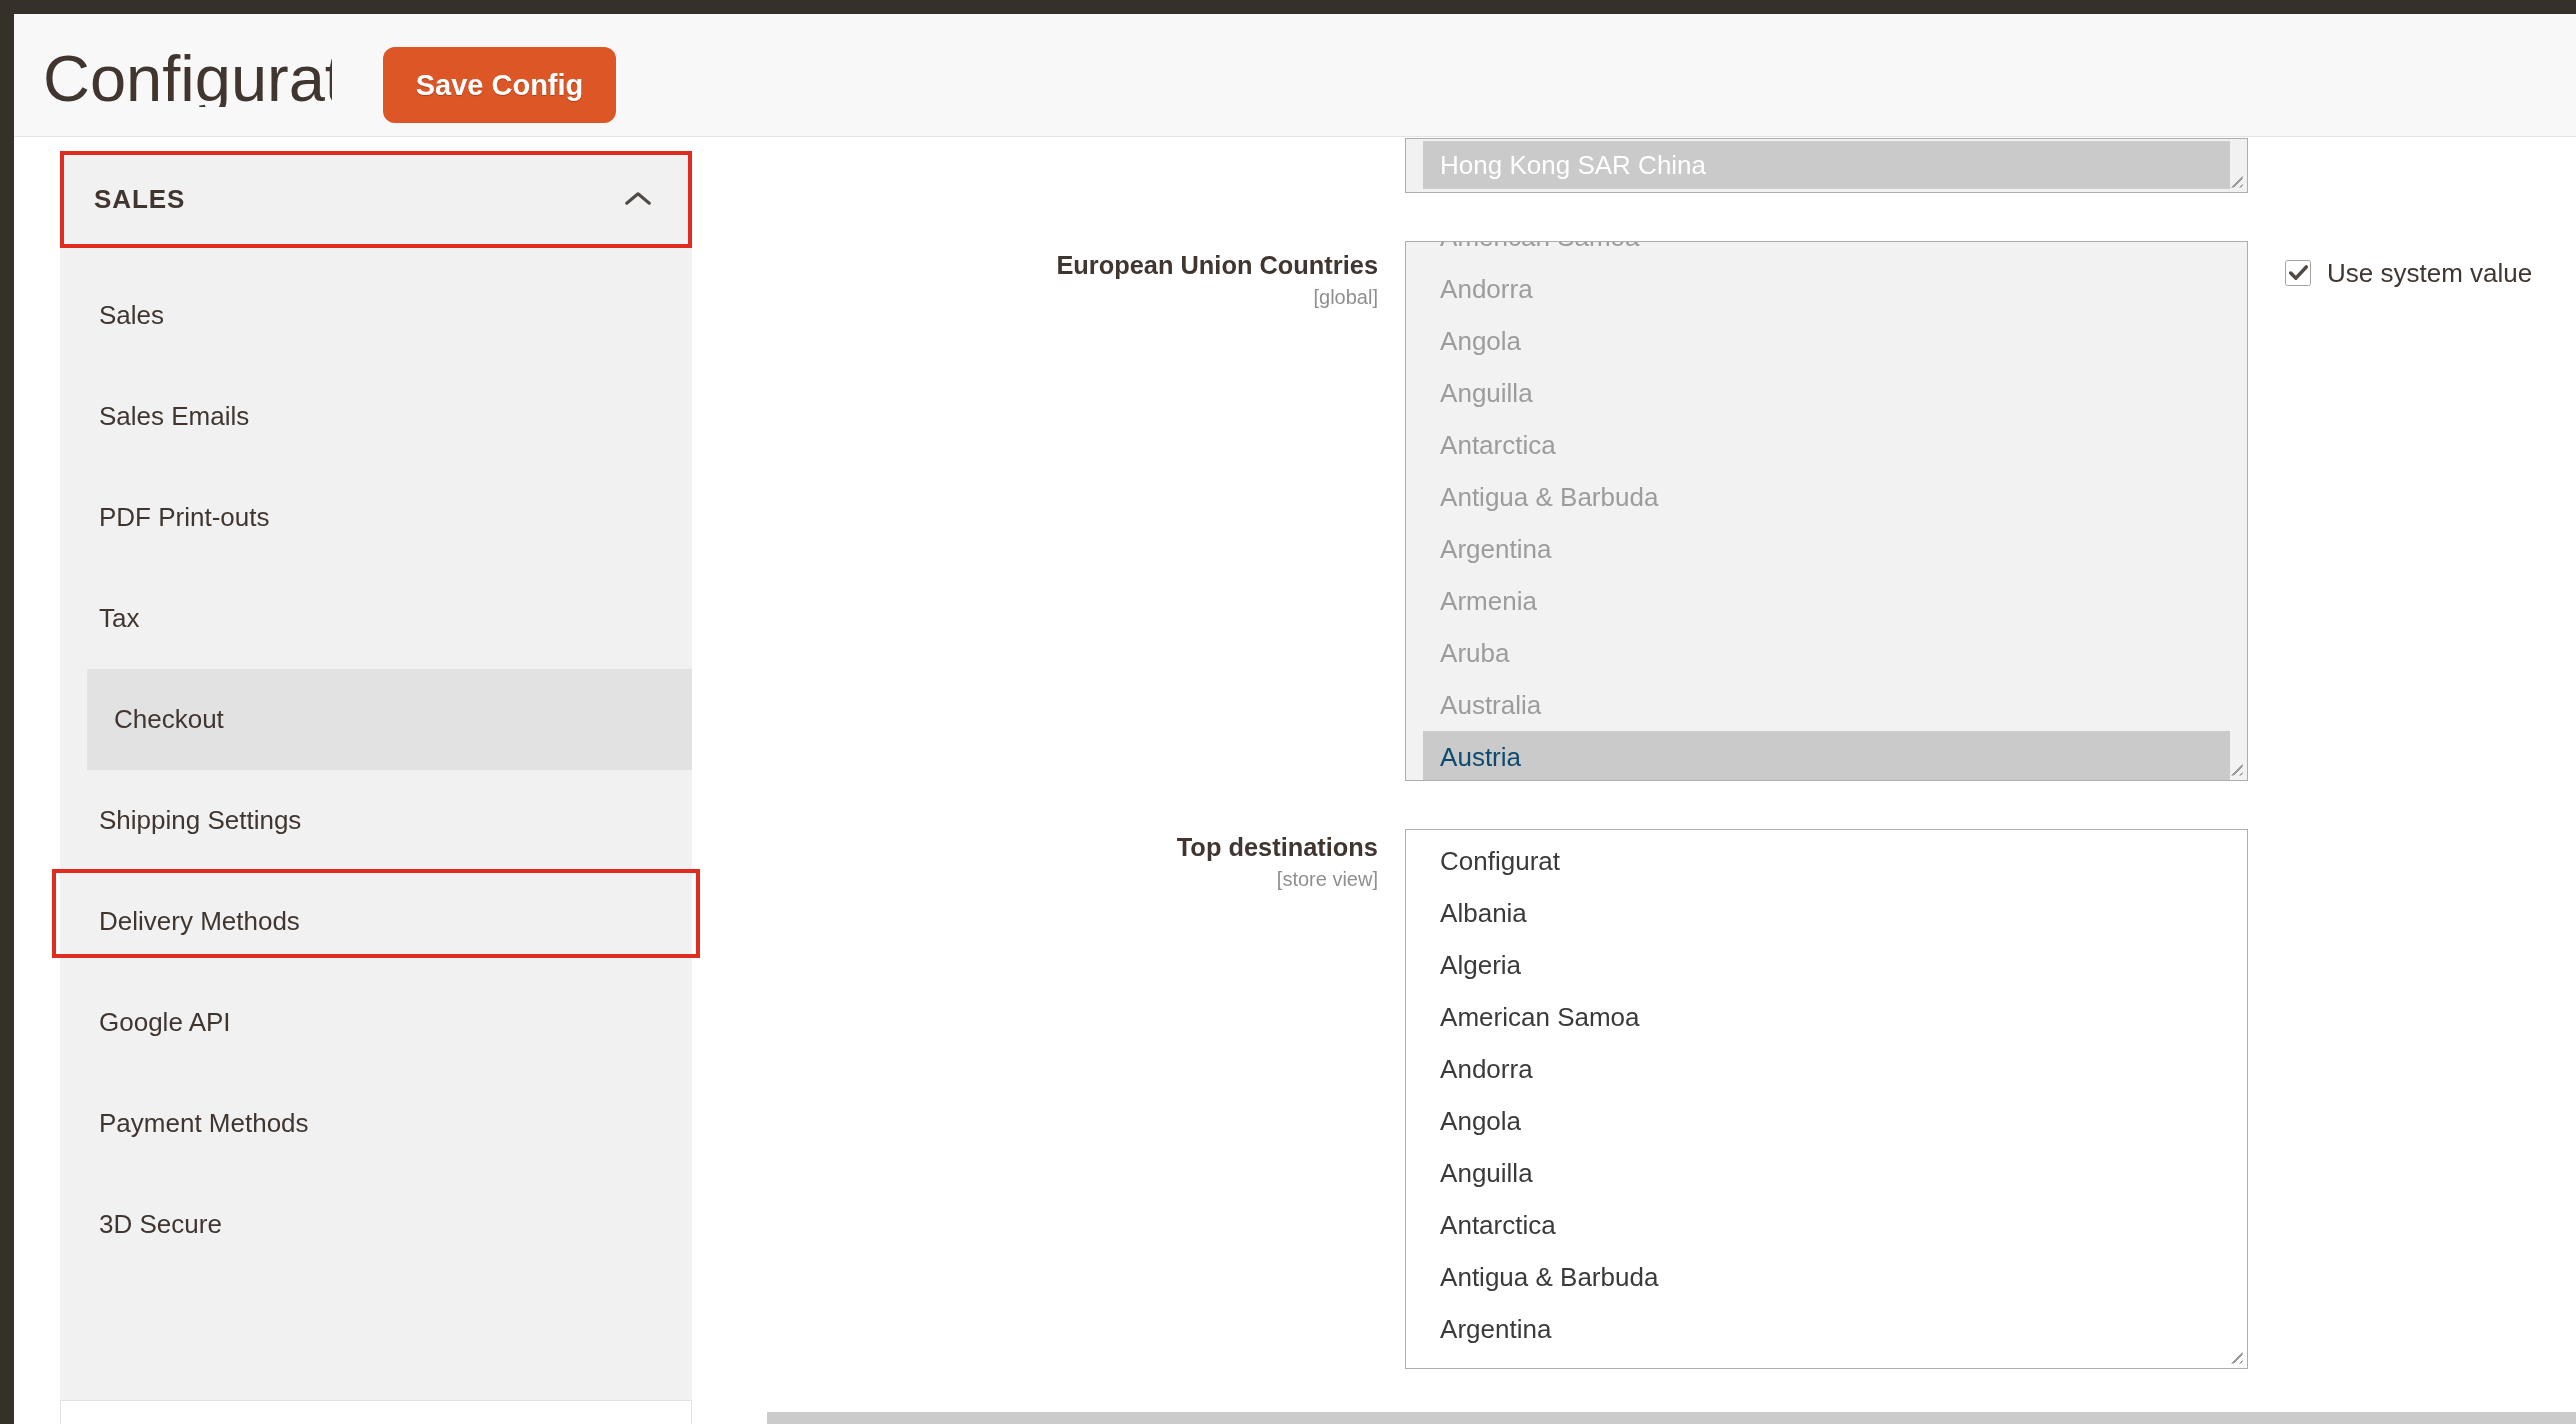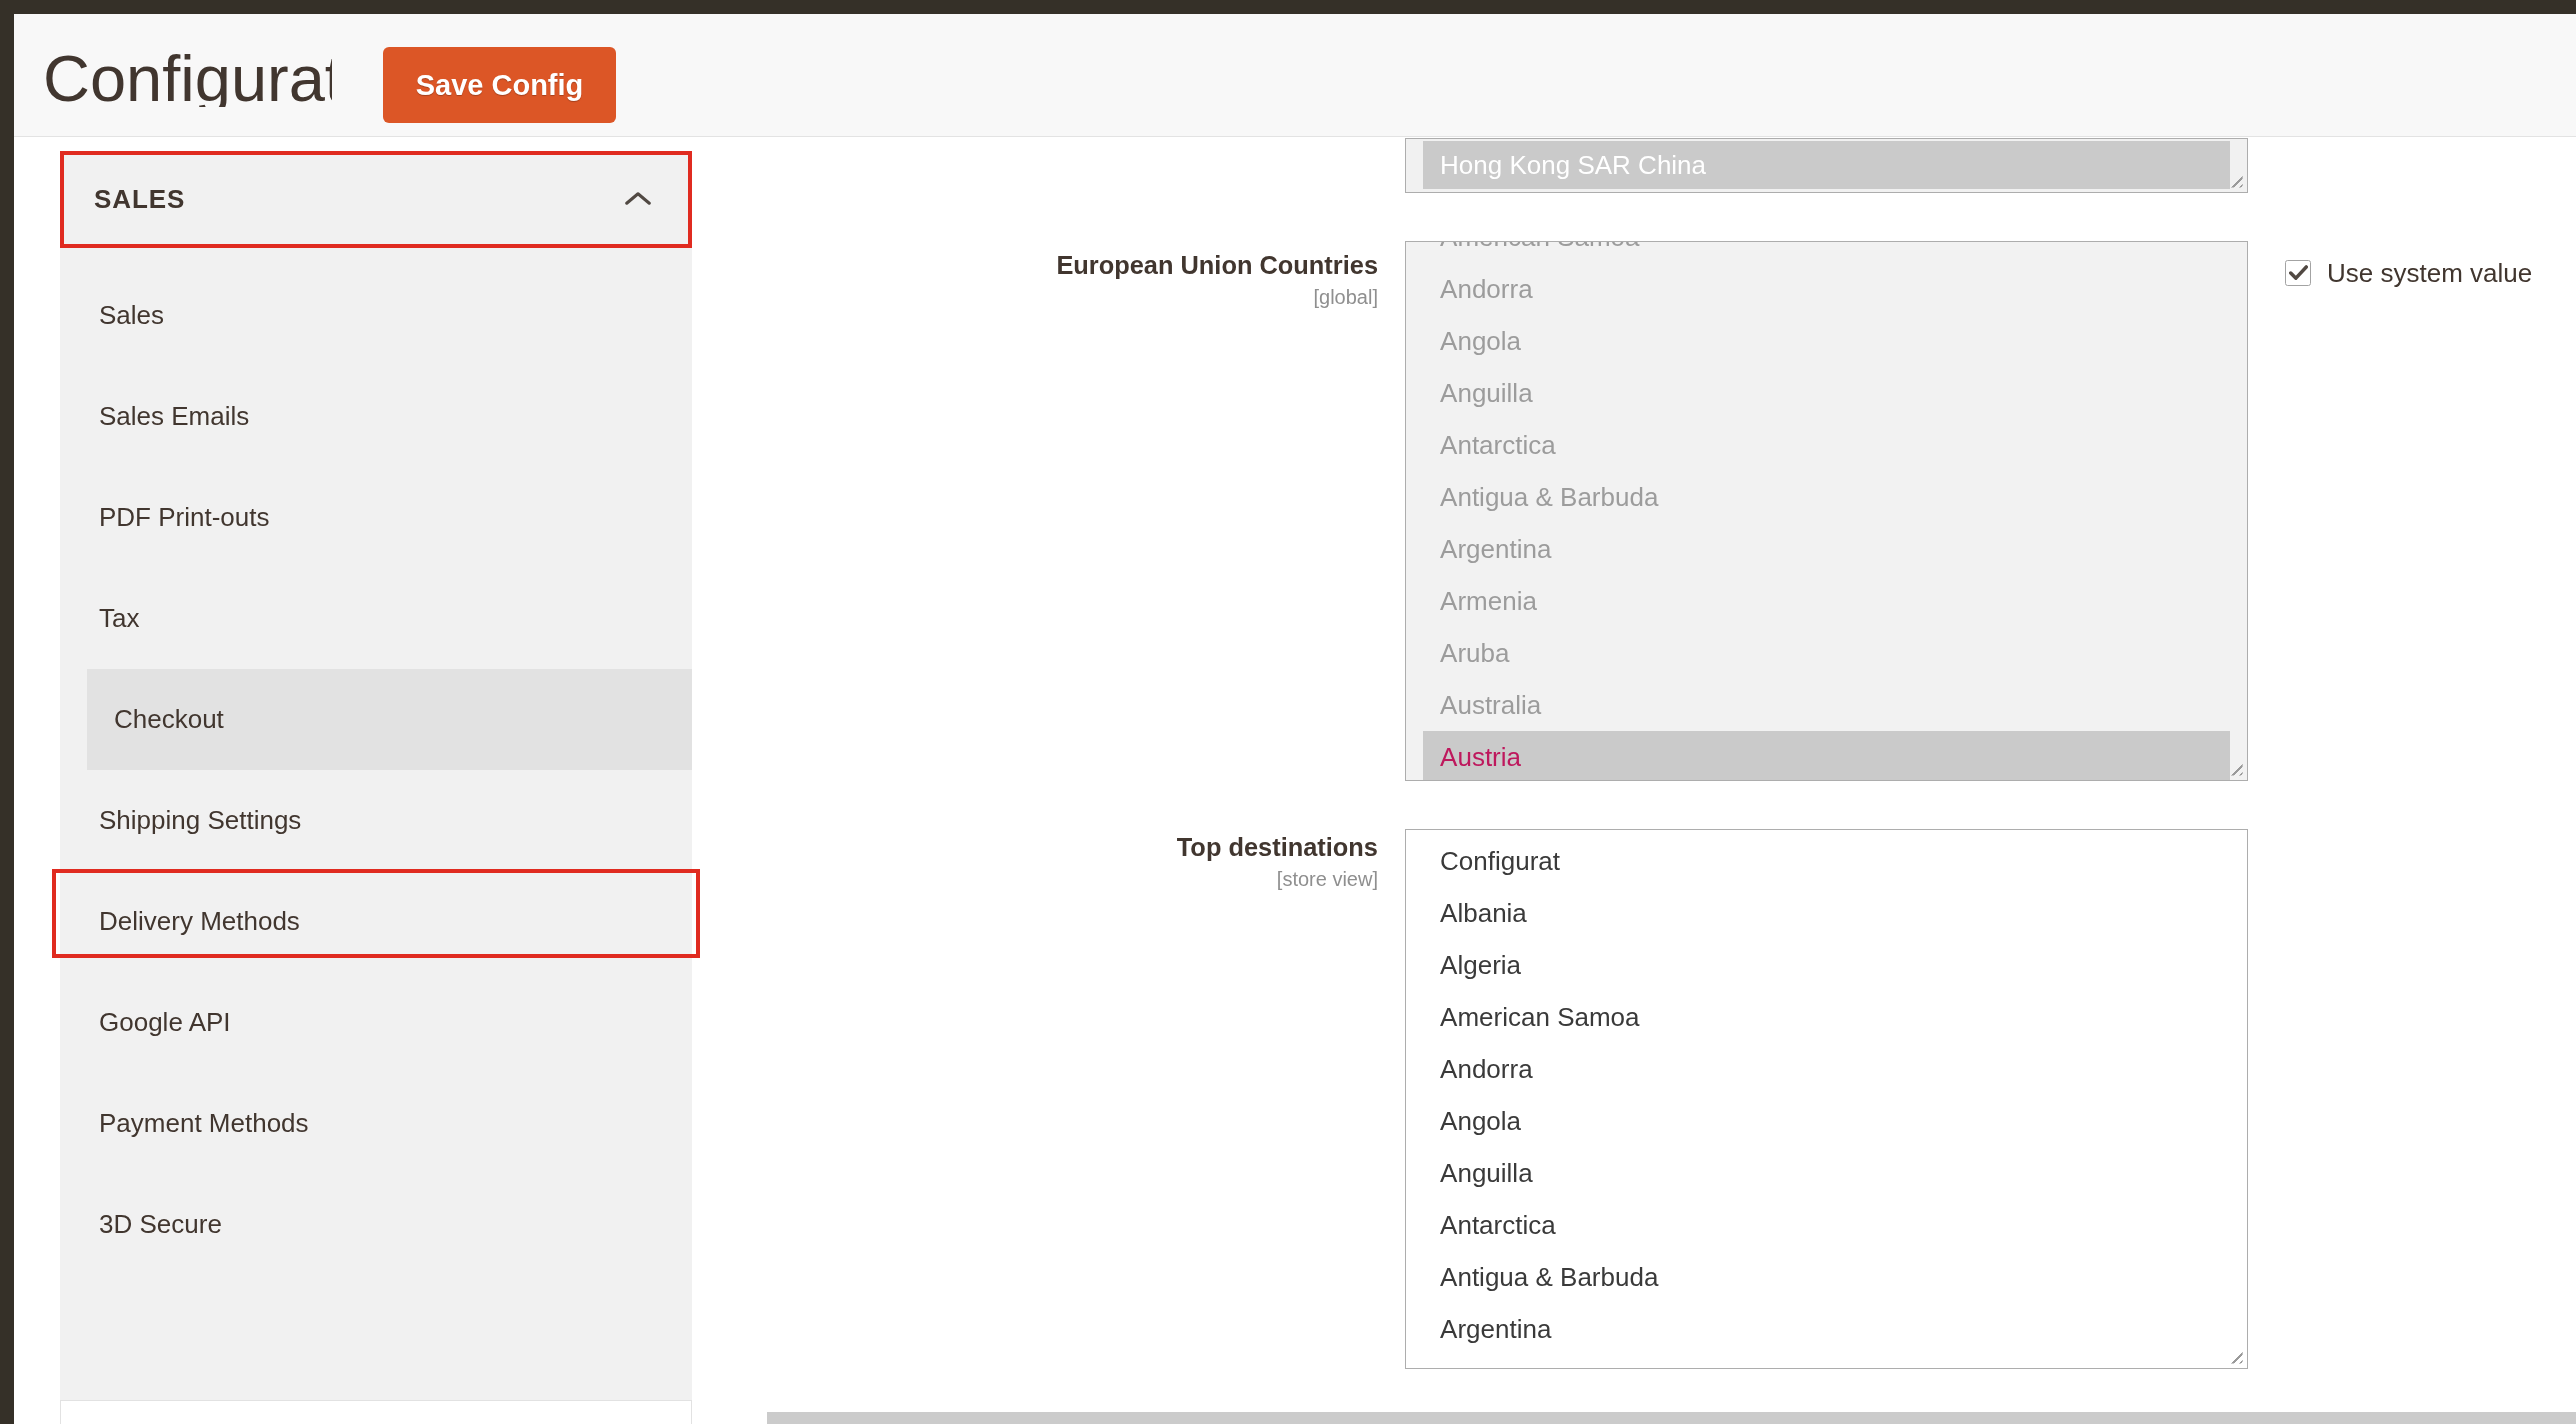--- a/index.html
+++ b/index.html
@@ -21,21 +21,21 @@
     position:absolute; left:14px; top:14px; width:2562px; height:123px;
     background:#f8f8f8; border-bottom:1.8px solid #e3e3e3;
   }
   .page-title {
     position:absolute; left:29px; top:37px; width:289px;
     font-size:65px; line-height:56px; font-weight:400; color:#41362f;
     white-space:nowrap; overflow:hidden;
   }
   .save-btn {
     position:absolute; left:369px; top:33px; width:233px; height:76px;
-    background:#dc5626; border:none; border-radius:6px;
+    background:#dc5626; border:none; border-radius:12px;
     color:#ffffff; font-family:inherit; font-size:29px; font-weight:700;
     text-shadow:0 0.9px 0.9px rgba(0,0,0,.25); cursor:pointer;
   }
 
   
   .sidebar {
     position:absolute; left:60px; top:151px; width:632px; height:1249px;
     background:#f1f1f1;
   }
   .section-head {
@@ -86,21 +86,21 @@
     font-size:26px; white-space:nowrap; cursor:pointer;
   }
   .opt.selected { background:#cacaca; color:#ffffff; }
 
   .msel-allowed { top:138px; height:55px; background:#f1f1f1; }
   .msel-allowed .opt { height:48px; line-height:48px; margin-top:1.8px; }
 
   .msel-eu { top:241px; height:540px; background:#f2f2f2; }
   .msel-eu .opts { margin-top:-31px; }
   .msel-eu .opt { color:#9c9c9c; }
-  .msel-eu .opt.selected { color:#be185d; }
+  .msel-eu .opt.selected { color:#0c4a6e; }
 
   .msel-top { top:829px; height:540px; background:#ffffff; }
   .msel-top .opts { padding-top:5.3px; }
   .msel-top .opt { color:#3a3a3a; }
 
   .resize-handle {
     position:absolute; right:4.4px; bottom:4.4px; width:16px; height:16px;
     background:repeating-linear-gradient(135deg, transparent 0 3.5px, #9a9a9a 3.5px 5.3px);
     clip-path:polygon(100% 0, 100% 100%, 0 100%);
     cursor:nwse-resize;

